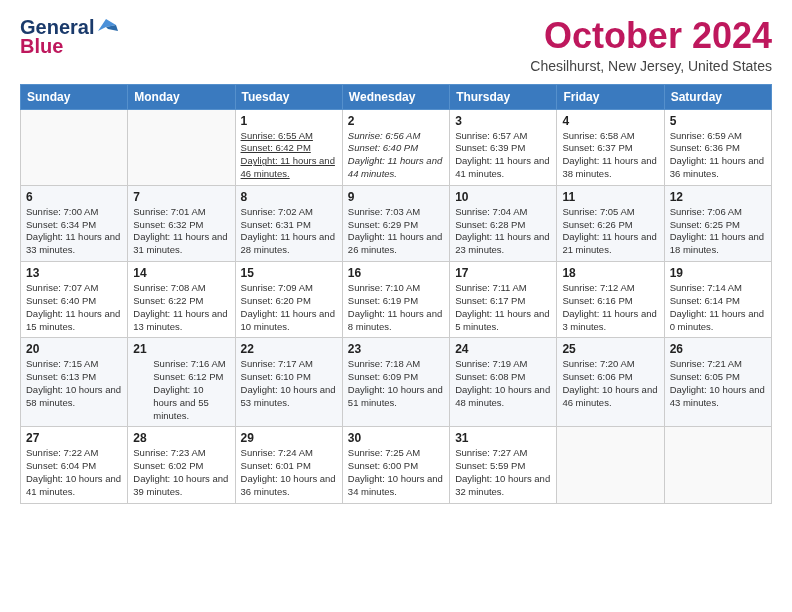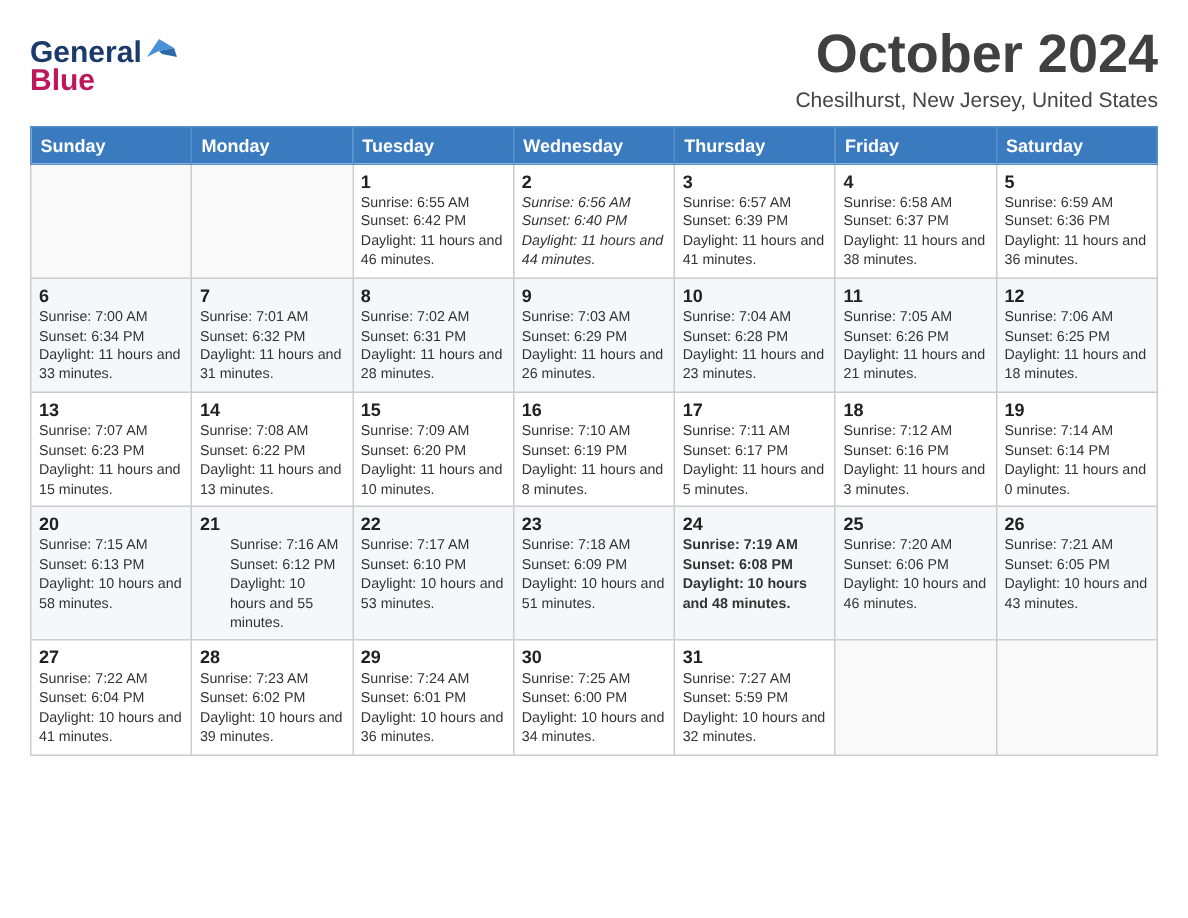--- a/index.html
+++ b/index.html
@@ -6,35 +6,35 @@
     body {
       font-family: Arial, sans-serif;
       background: #fff;
       width: 792px;
       min-height: 612px;
       padding: 16px 20px;
     }
     .header-area {
       display: flex;
       justify-content: space-between;
-      align-items: center;
+      align-items: flex-start;
       margin-bottom: 10px;
     }
     .logo {
       display: flex;
       flex-direction: column;
       align-items: flex-start;
     }
     .title-area {
       text-align: right;
     }
     .month-title {
       font-size: 36px;
       font-weight: bold;
-      color: #404040;
+      color: #be185d;
       line-height: 1.1;
     }
     .subtitle {
       font-size: 14px;
       color: #444;
       margin-top: 2px;
     }
     .calendar {
       width: 100%;
       border-collapse: collapse;
@@ -113,21 +113,21 @@
         <th>Friday</th>
         <th>Saturday</th>
       </tr>
   </thead>
   <tbody id="calendar-body">
   <tr>
         <td class="empty"></td>
         <td class="empty"></td>
         <td>
           <span class="day-num">1</span>
-          <div class="day-info" style="white-space: pre-line;">Sunrise: 6:55 AM
+          <div class="day-info" style="white-space: pre-line; text-decoration: underline;">Sunrise: 6:55 AM
 Sunset: 6:42 PM
 Daylight: 11 hours and 46 minutes.</div>
         </td>
         <td>
           <span class="day-num">2</span>
           <div class="day-info" style="white-space: pre-line; font-style: italic;">Sunrise: 6:56 AM
 Sunset: 6:40 PM
 Daylight: 11 hours and 44 minutes.</div>
         </td>
         <td>
@@ -190,21 +190,21 @@
           <span class="day-num">12</span>
           <div class="day-info" style="white-space: pre-line;">Sunrise: 7:06 AM
 Sunset: 6:25 PM
 Daylight: 11 hours and 18 minutes.</div>
         </td>
       </tr>
       <tr>
         <td>
           <span class="day-num">13</span>
           <div class="day-info" style="white-space: pre-line;">Sunrise: 7:07 AM
-Sunset: 6:23 PM
+Sunset: 6:40 PM
 Daylight: 11 hours and 15 minutes.</div>
         </td>
         <td>
           <span class="day-num">14</span>
           <div class="day-info" style="white-space: pre-line;">Sunrise: 7:08 AM
 Sunset: 6:22 PM
 Daylight: 11 hours and 13 minutes.</div>
         </td>
         <td>
           <span class="day-num">15</span>
@@ -257,21 +257,21 @@
 Daylight: 10 hours and 53 minutes.</div>
         </td>
         <td>
           <span class="day-num">23</span>
           <div class="day-info" style="white-space: pre-line;">Sunrise: 7:18 AM
 Sunset: 6:09 PM
 Daylight: 10 hours and 51 minutes.</div>
         </td>
         <td>
           <span class="day-num">24</span>
-          <div class="day-info" style="white-space: pre-line; font-weight: bold;">Sunrise: 7:19 AM
+          <div class="day-info" style="white-space: pre-line;">Sunrise: 7:19 AM
 Sunset: 6:08 PM
 Daylight: 10 hours and 48 minutes.</div>
         </td>
         <td>
           <span class="day-num">25</span>
           <div class="day-info" style="white-space: pre-line;">Sunrise: 7:20 AM
 Sunset: 6:06 PM
 Daylight: 10 hours and 46 minutes.</div>
         </td>
         <td>

